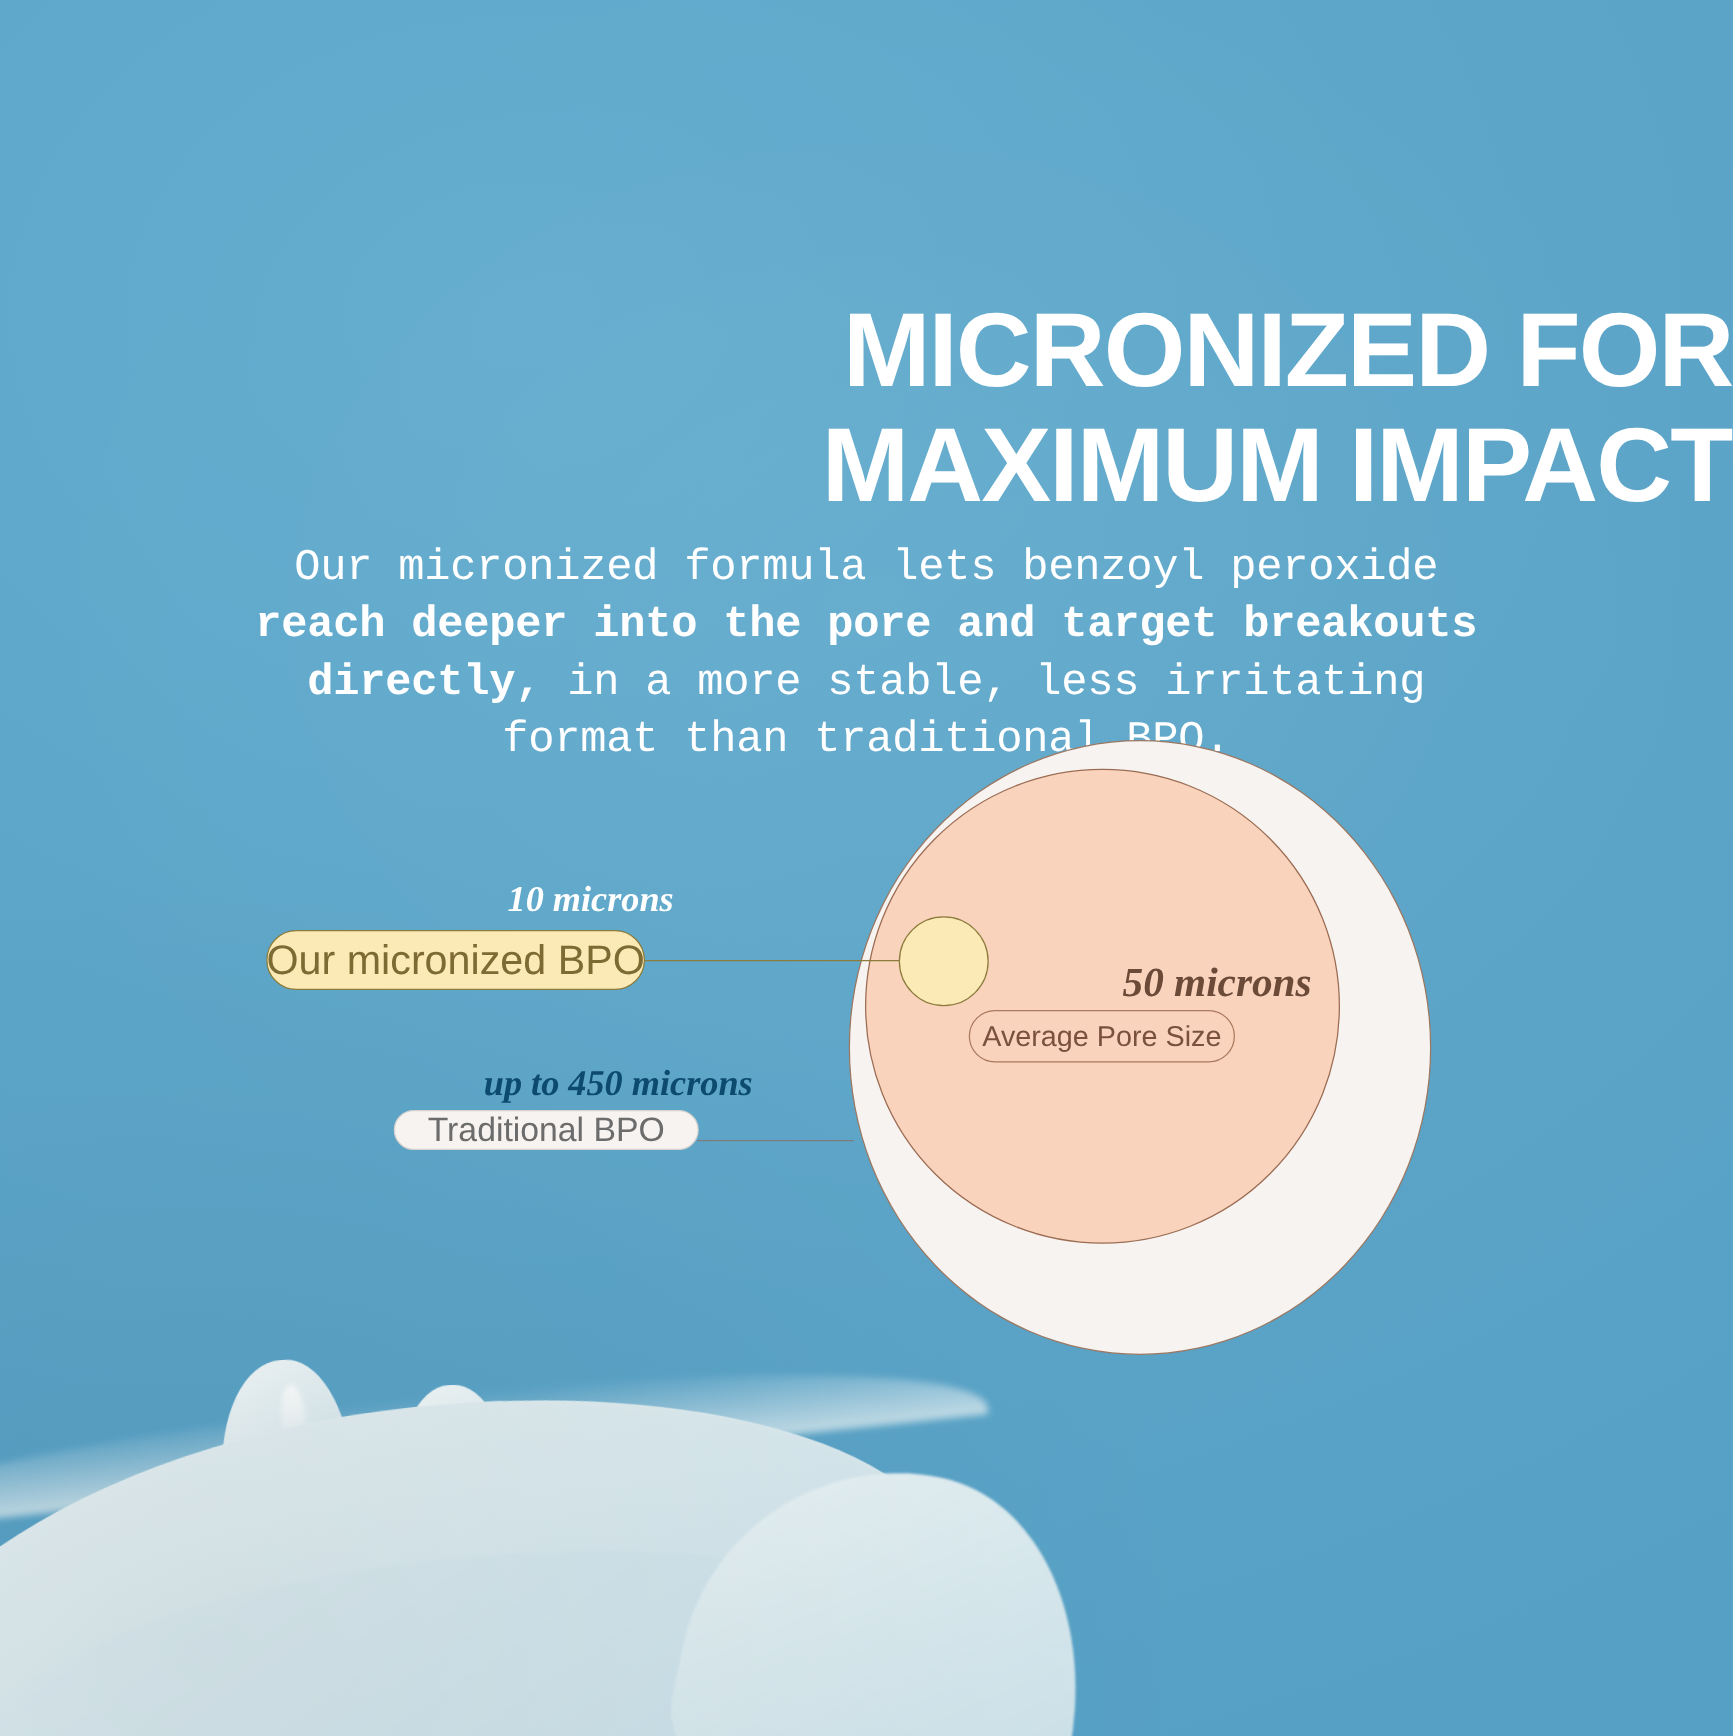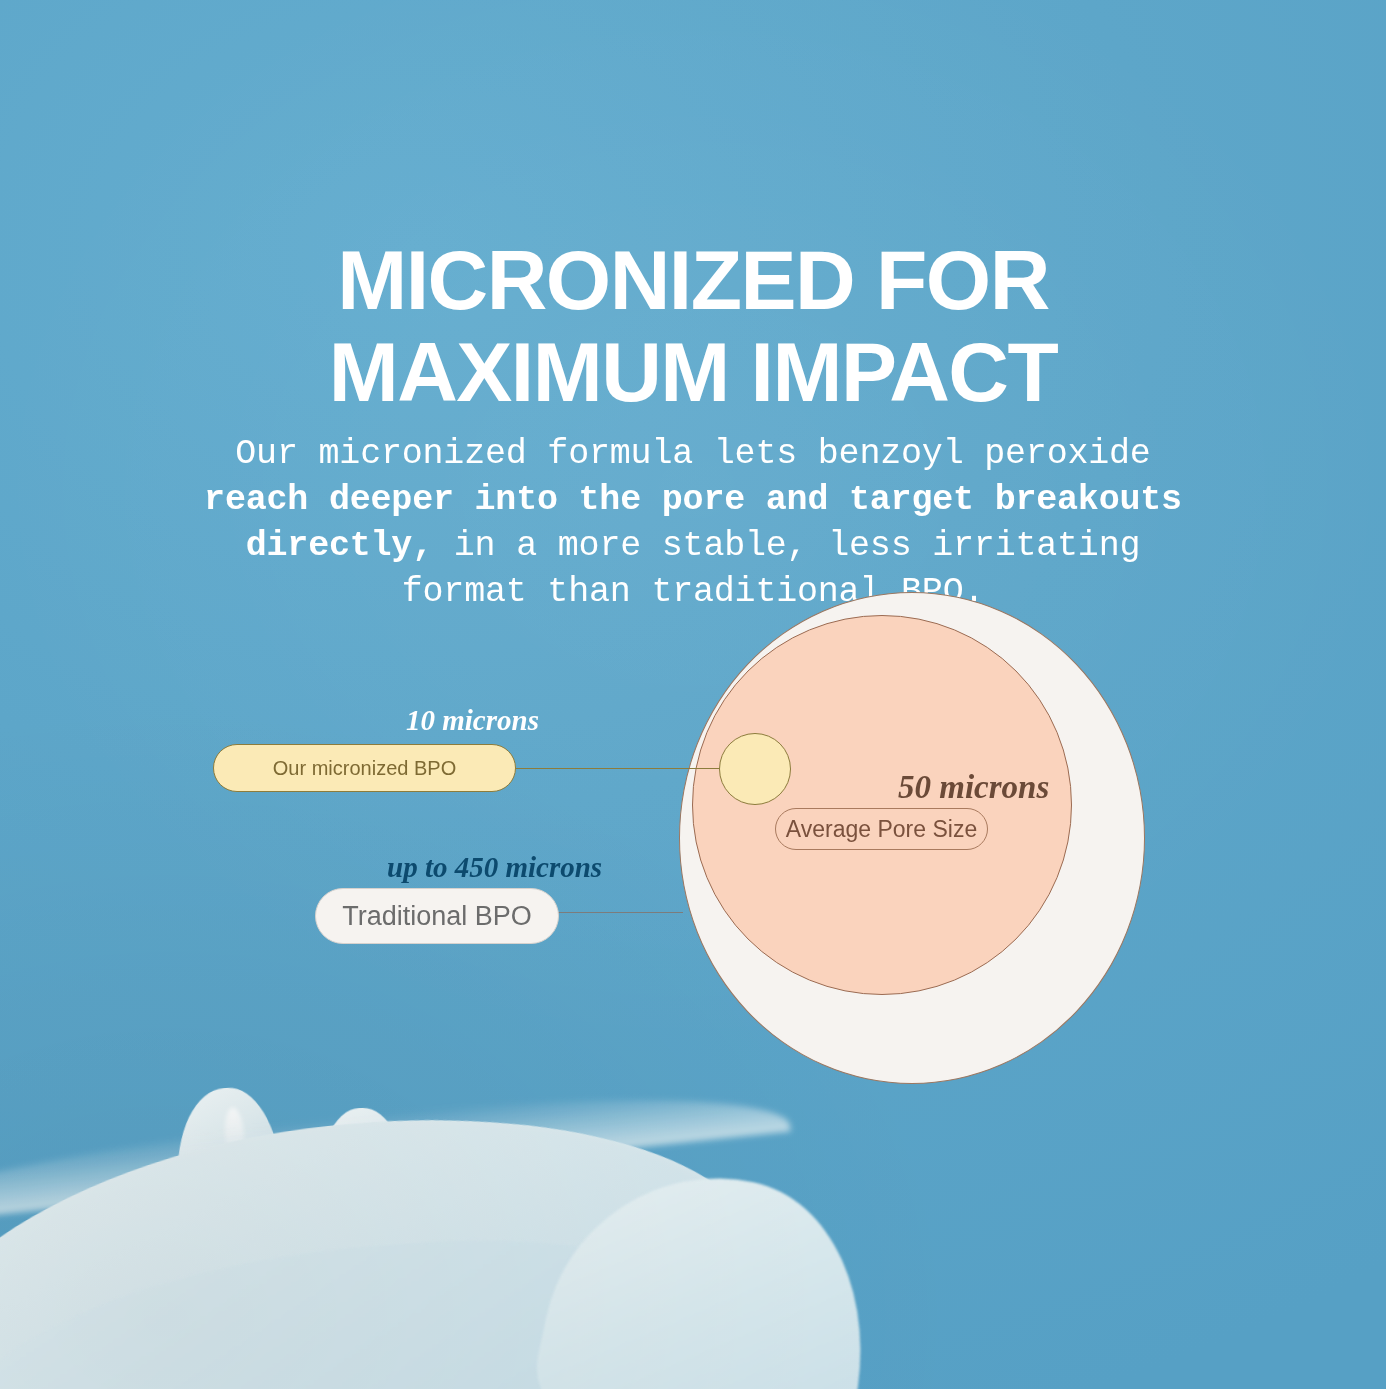--- a/index.html
+++ b/index.html
@@ -131,21 +131,21 @@
   #drop3 { left: 440px; top: 1140px;  width: 96px;  height: 120px; transform: rotate(2deg);
            border-radius: 48% 52% 46% 54% / 78% 78% 26% 26%; }
   #drop3s{ left: 418px; top: 1220px;  width: 130px; height: 44px; }
 
   
   .headline {
     position: absolute;
     left: 0;
     top: 178px;
     width: 1386px;
-    text-align: center;
+    text-align: right;
     color: #FFFFFF;
     font-family: "Liberation Sans", sans-serif;
     font-weight: 700;
     font-size: 84px;
     line-height: 92px;
     letter-spacing: -1.5px;
     text-transform: uppercase;
   }
   .headline .hl-line { display: block; }
 
@@ -267,26 +267,26 @@
     white-space: nowrap;
     font-family: "Liberation Sans", sans-serif;
     font-weight: 400;
   }
   #pill-micro {
     left: 213px; top: 744px;
     width: 303px; height: 48px;
     background: #FBEAB6;
     border: 1.5px solid #8C7C3C;
     color: #7E6A33;
-    font-size: 20px;
+    font-size: 33px;
     text-align: right;
   }
   #pill-trad {
     left: 315px; top: 888px;
-    width: 244px; height: 56px;
+    width: 244px; height: 32px;
     background: #F6F3F0;
     border: 1.5px solid #D6D2CE;
     color: #6C6C6C;
     font-size: 27px;
   }
   #pill-pore {
     left: 775px; top: 808px;
     width: 213px; height: 42px;
     background: transparent;
     border: 1.5px solid #A97A5E;

